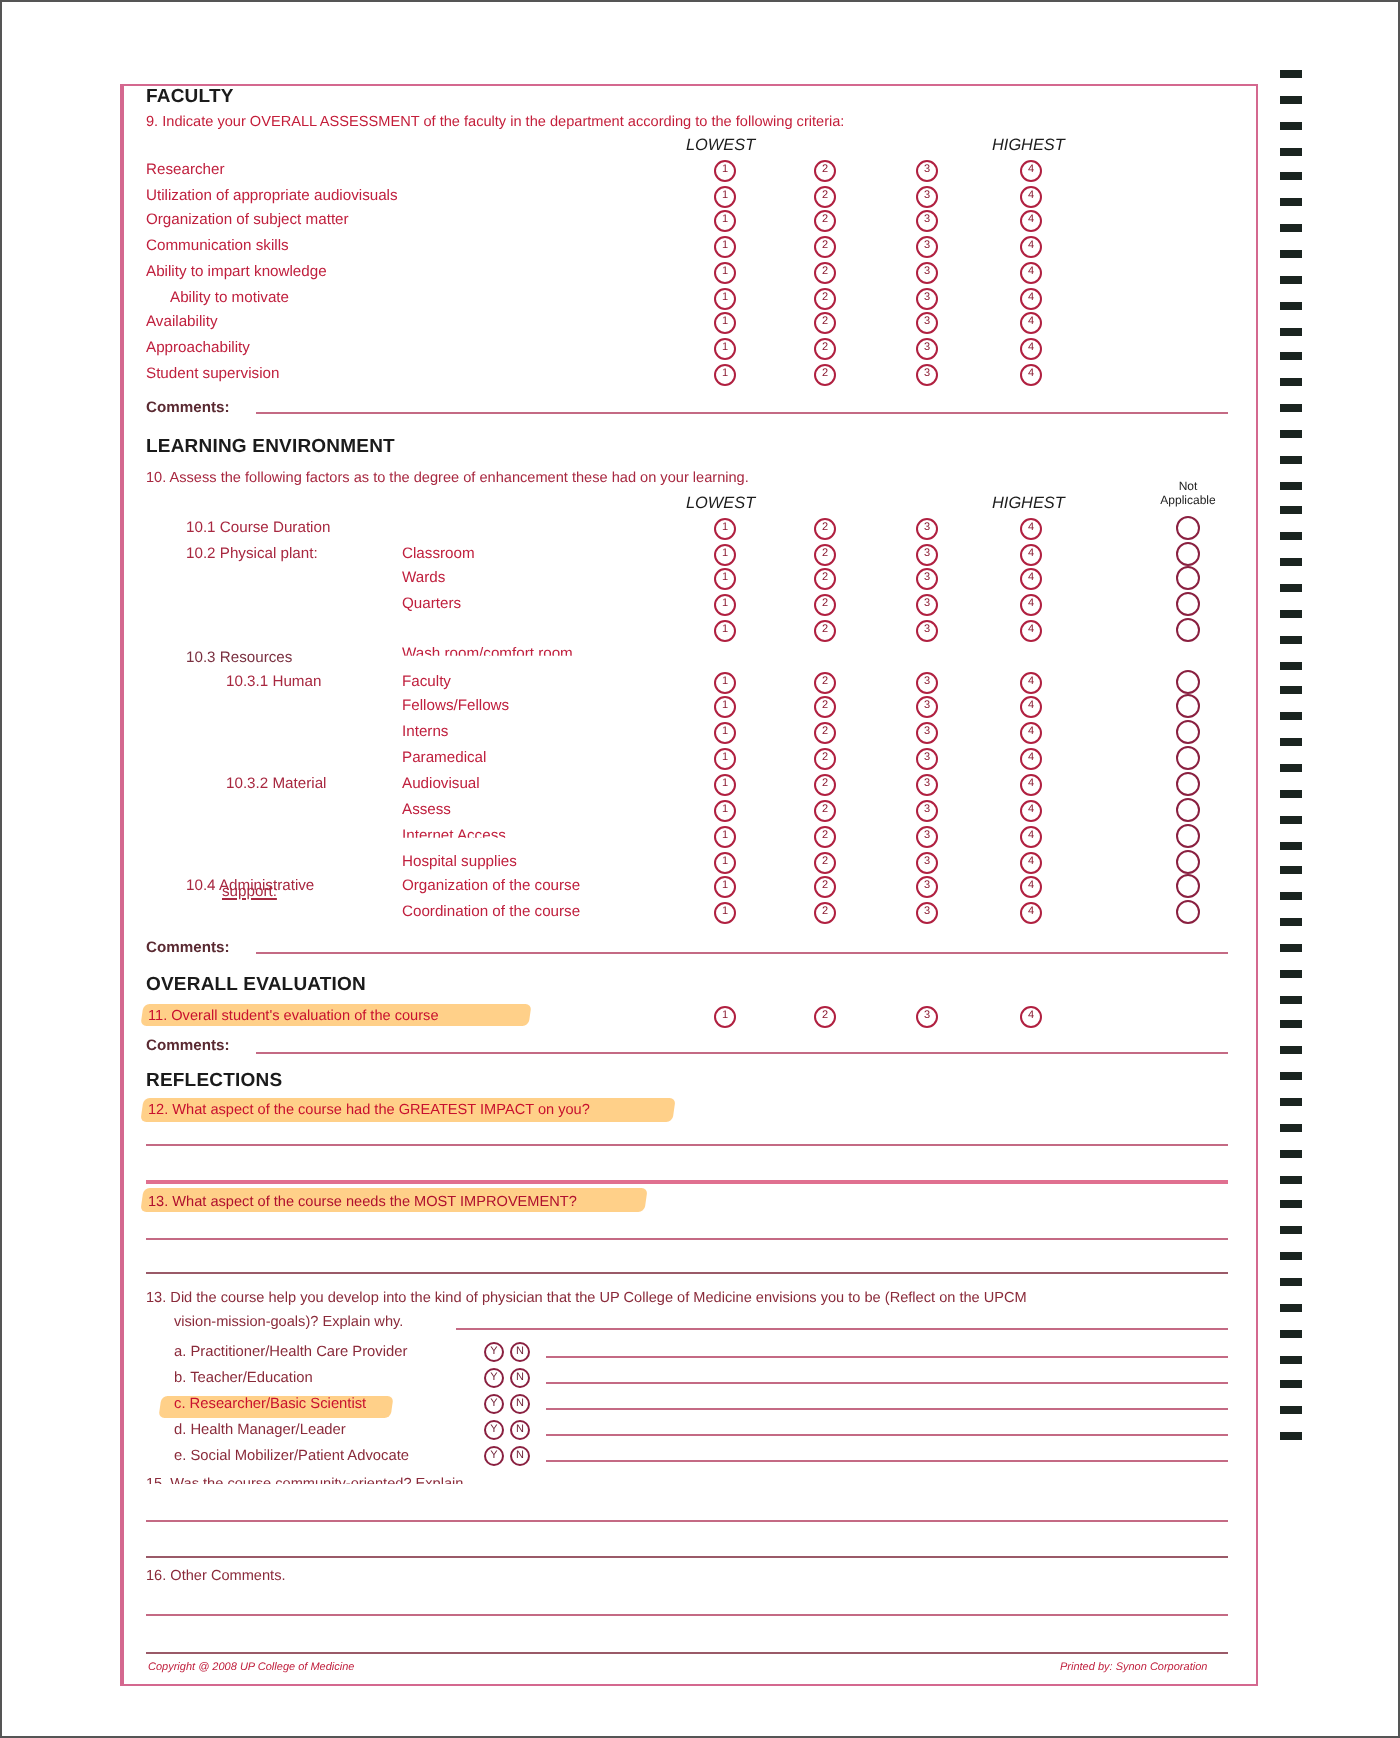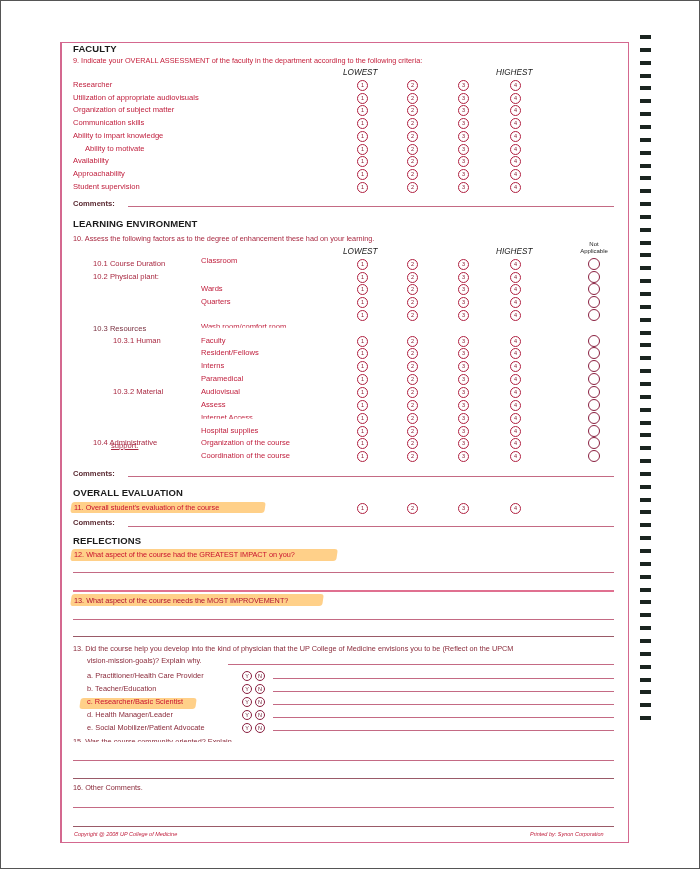--- a/index.html
+++ b/index.html
@@ -100,21 +100,21 @@
 <div class="abs lbl-dark" style="left:93px;top:324px;color:#7a3040;">10.3 Resources</div>
 
 <div id="le-rows">
     <div class="abs lbl" style="left:93px;top:259px;color:#a82840;">10.1 Course Duration</div>
     <div class="circ" style="left:362px;top:264px;">1</div>
     <div class="circ" style="left:412px;top:264px;">2</div>
     <div class="circ" style="left:463px;top:264px;">3</div>
     <div class="circ" style="left:515px;top:264px;">4</div>
     <div class="circ na" style="left:594px;top:264px;"></div>
     <div class="abs lbl" style="left:93px;top:272px;color:#a82840;">10.2 Physical plant:</div>
-    <div class="abs lbl" style="left:201px;top:256px;">Classroom</div>
+    <div class="abs lbl" style="left:201px;top:272px;">Classroom</div>
     <div class="circ" style="left:362px;top:277px;">1</div>
     <div class="circ" style="left:412px;top:277px;">2</div>
     <div class="circ" style="left:463px;top:277px;">3</div>
     <div class="circ" style="left:515px;top:277px;">4</div>
     <div class="circ na" style="left:594px;top:277px;"></div>
     <div class="abs lbl" style="left:201px;top:284px;">Wards</div>
     <div class="circ" style="left:362px;top:289px;">1</div>
     <div class="circ" style="left:412px;top:289px;">2</div>
     <div class="circ" style="left:463px;top:289px;">3</div>
     <div class="circ" style="left:515px;top:289px;">4</div>
@@ -131,21 +131,21 @@
     <div class="circ" style="left:463px;top:315px;">3</div>
     <div class="circ" style="left:515px;top:315px;">4</div>
     <div class="circ na" style="left:594px;top:315px;"></div>
     <div class="abs lbl" style="left:113px;top:336px;color:#a82840;">10.3.1 Human</div>
     <div class="abs lbl" style="left:201px;top:336px;">Faculty</div>
     <div class="circ" style="left:362px;top:341px;">1</div>
     <div class="circ" style="left:412px;top:341px;">2</div>
     <div class="circ" style="left:463px;top:341px;">3</div>
     <div class="circ" style="left:515px;top:341px;">4</div>
     <div class="circ na" style="left:594px;top:341px;"></div>
-    <div class="abs lbl" style="left:201px;top:348px;">Resident/Fellows</div>
+    <div class="abs lbl" style="left:201px;top:348px;">Fellows/Fellows</div>
     <div class="circ" style="left:362px;top:353px;">1</div>
     <div class="circ" style="left:412px;top:353px;">2</div>
     <div class="circ" style="left:463px;top:353px;">3</div>
     <div class="circ" style="left:515px;top:353px;">4</div>
     <div class="circ na" style="left:594px;top:353px;"></div>
     <div class="abs lbl" style="left:201px;top:361px;">Interns</div>
     <div class="circ" style="left:362px;top:366px;">1</div>
     <div class="circ" style="left:412px;top:366px;">2</div>
     <div class="circ" style="left:463px;top:366px;">3</div>
     <div class="circ" style="left:515px;top:366px;">4</div>

